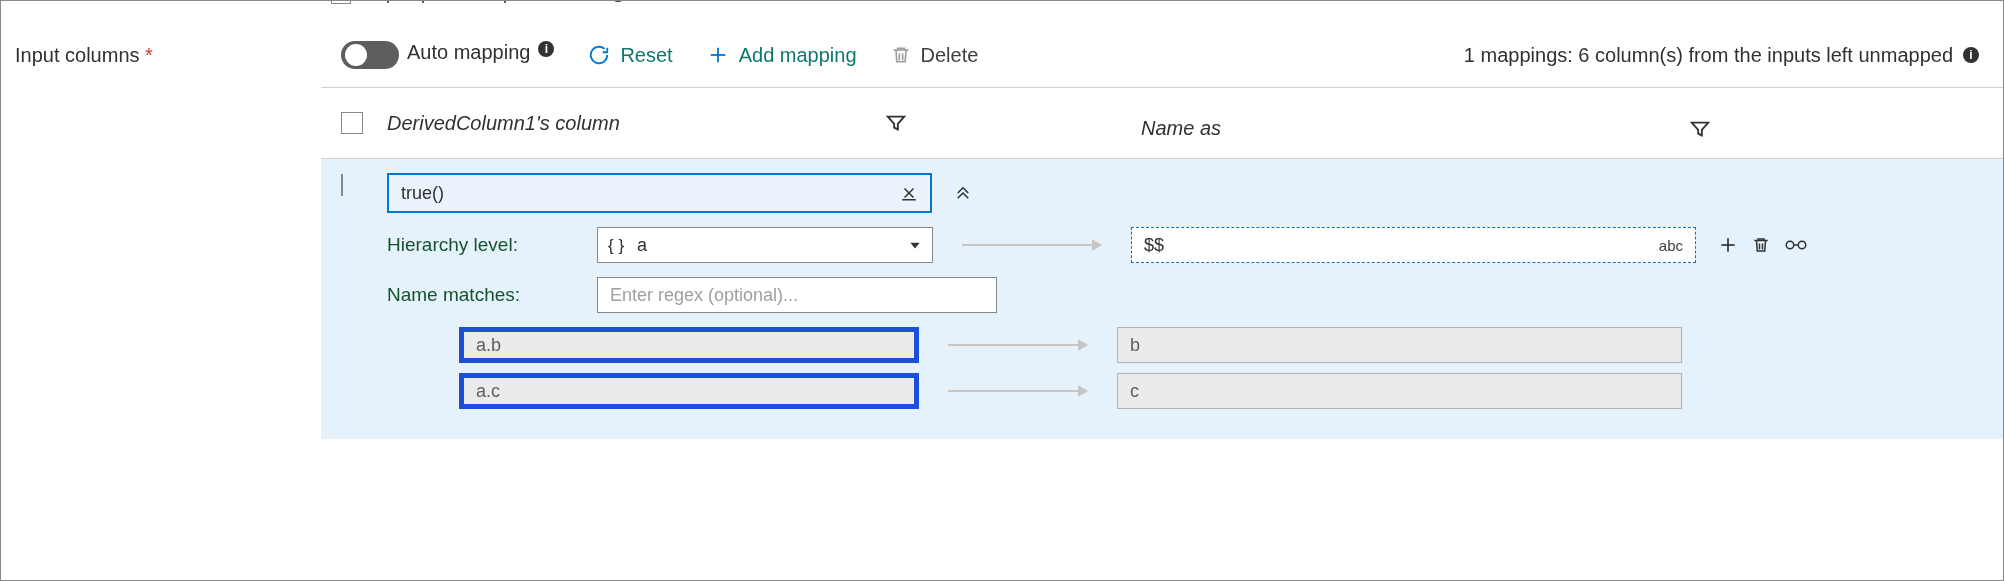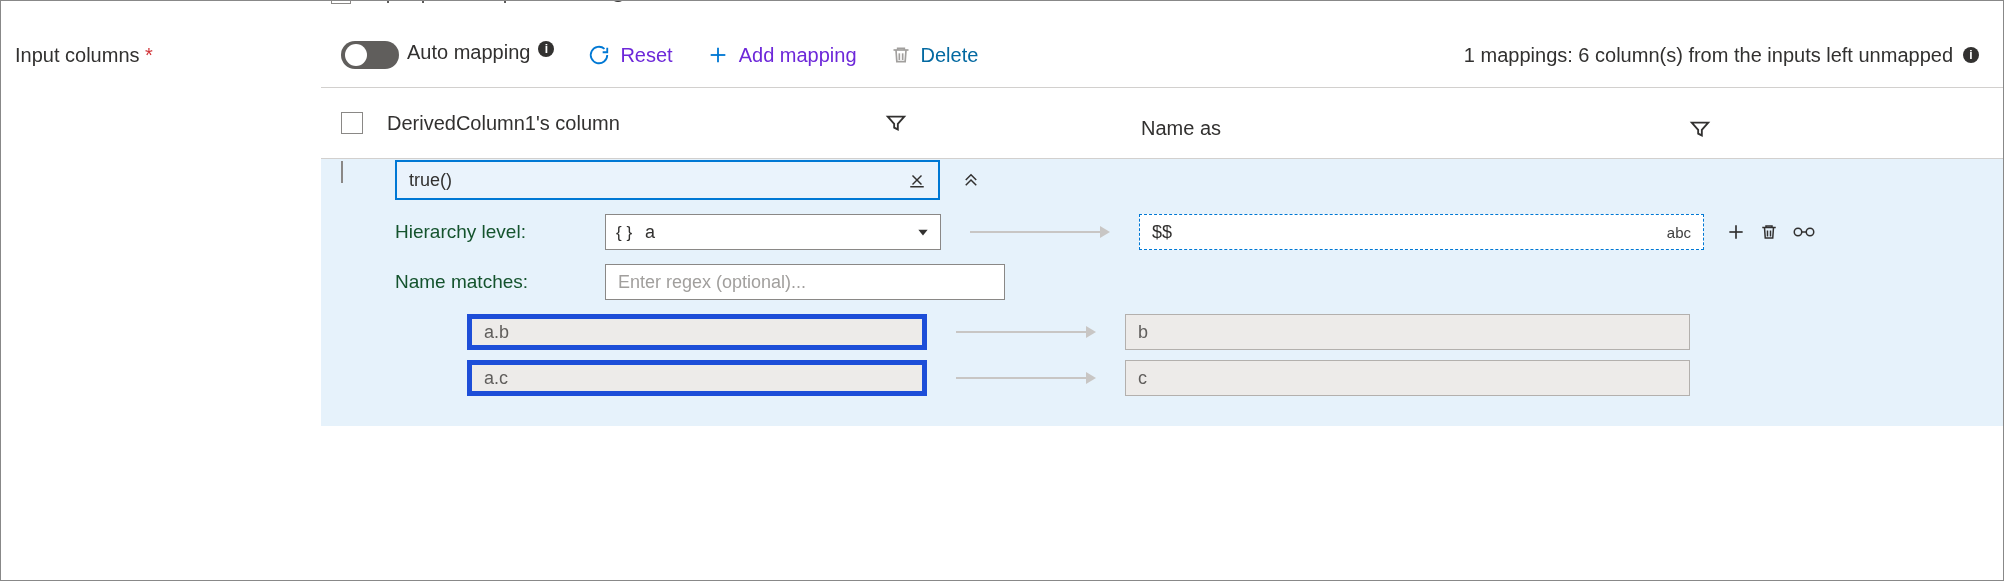--- a/index.html
+++ b/index.html
@@ -62,39 +62,40 @@
     position: absolute; top: 3px; left: 4px;
   }
   .toggle-label { font-size: 20px; }
   .info-dot {
     width: 16px; height: 16px; display: inline-flex; align-items: center; justify-content: center;
     background: #323130; color: #fff; border-radius: 50%;
     font-size: 12px; font-weight: bold; line-height:1;
   }
   .tb-btn {
     display: inline-flex; align-items: center; gap: 10px;
-    font-size: 20px; color: #6d28d9; cursor: pointer;
-  }
-  .tb-btn.disabled { color: #0369a1; cursor: default; }
+    font-size: 20px; color: #0f766e; cursor: pointer;
+  }
+  .tb-btn.disabled { color: #404040; cursor: default; }
   .spacer { flex: 1; }
   .status-text {
     font-size: 20px;
     display: flex; align-items: center; gap: 10px;
   }
 
   .main-area {
     margin-left: 320px;
     border-top: 1px solid #d2d0ce;
   }
   .table-header {
     display: flex;
     align-items: center;
     padding: 18px 20px;
     border-bottom: 1px solid #d2d0ce;
     gap: 24px;
+    font-style: italic;
   }
   .chk {
     width: 22px; height: 22px;
     border: 1px solid #8a8886;
     background: #fff;
   }
   .col-header-1 {
     flex: 0 0 540px;
     display: flex;
     align-items: center;
@@ -107,23 +108,23 @@
     display: flex;
     align-items: center;
     justify-content: space-between;
     font-size: 20px;
     margin-left: 190px;
     margin-top: 11px;
   }
 
   .rule-block {
     background: #e6f2fb;
-    padding: 1px 20px 20px 20px;
-    display: flex;
-    gap: 32px;
+    padding: 14px 20px 20px 20px;
+    display: flex;
+    gap: 24px;
   }
   .rule-check-col {
     flex: 0 0 22px;
     padding-top: 2px;
   }
   .rule-content {
     flex: 1;
   }
 
   .row {

